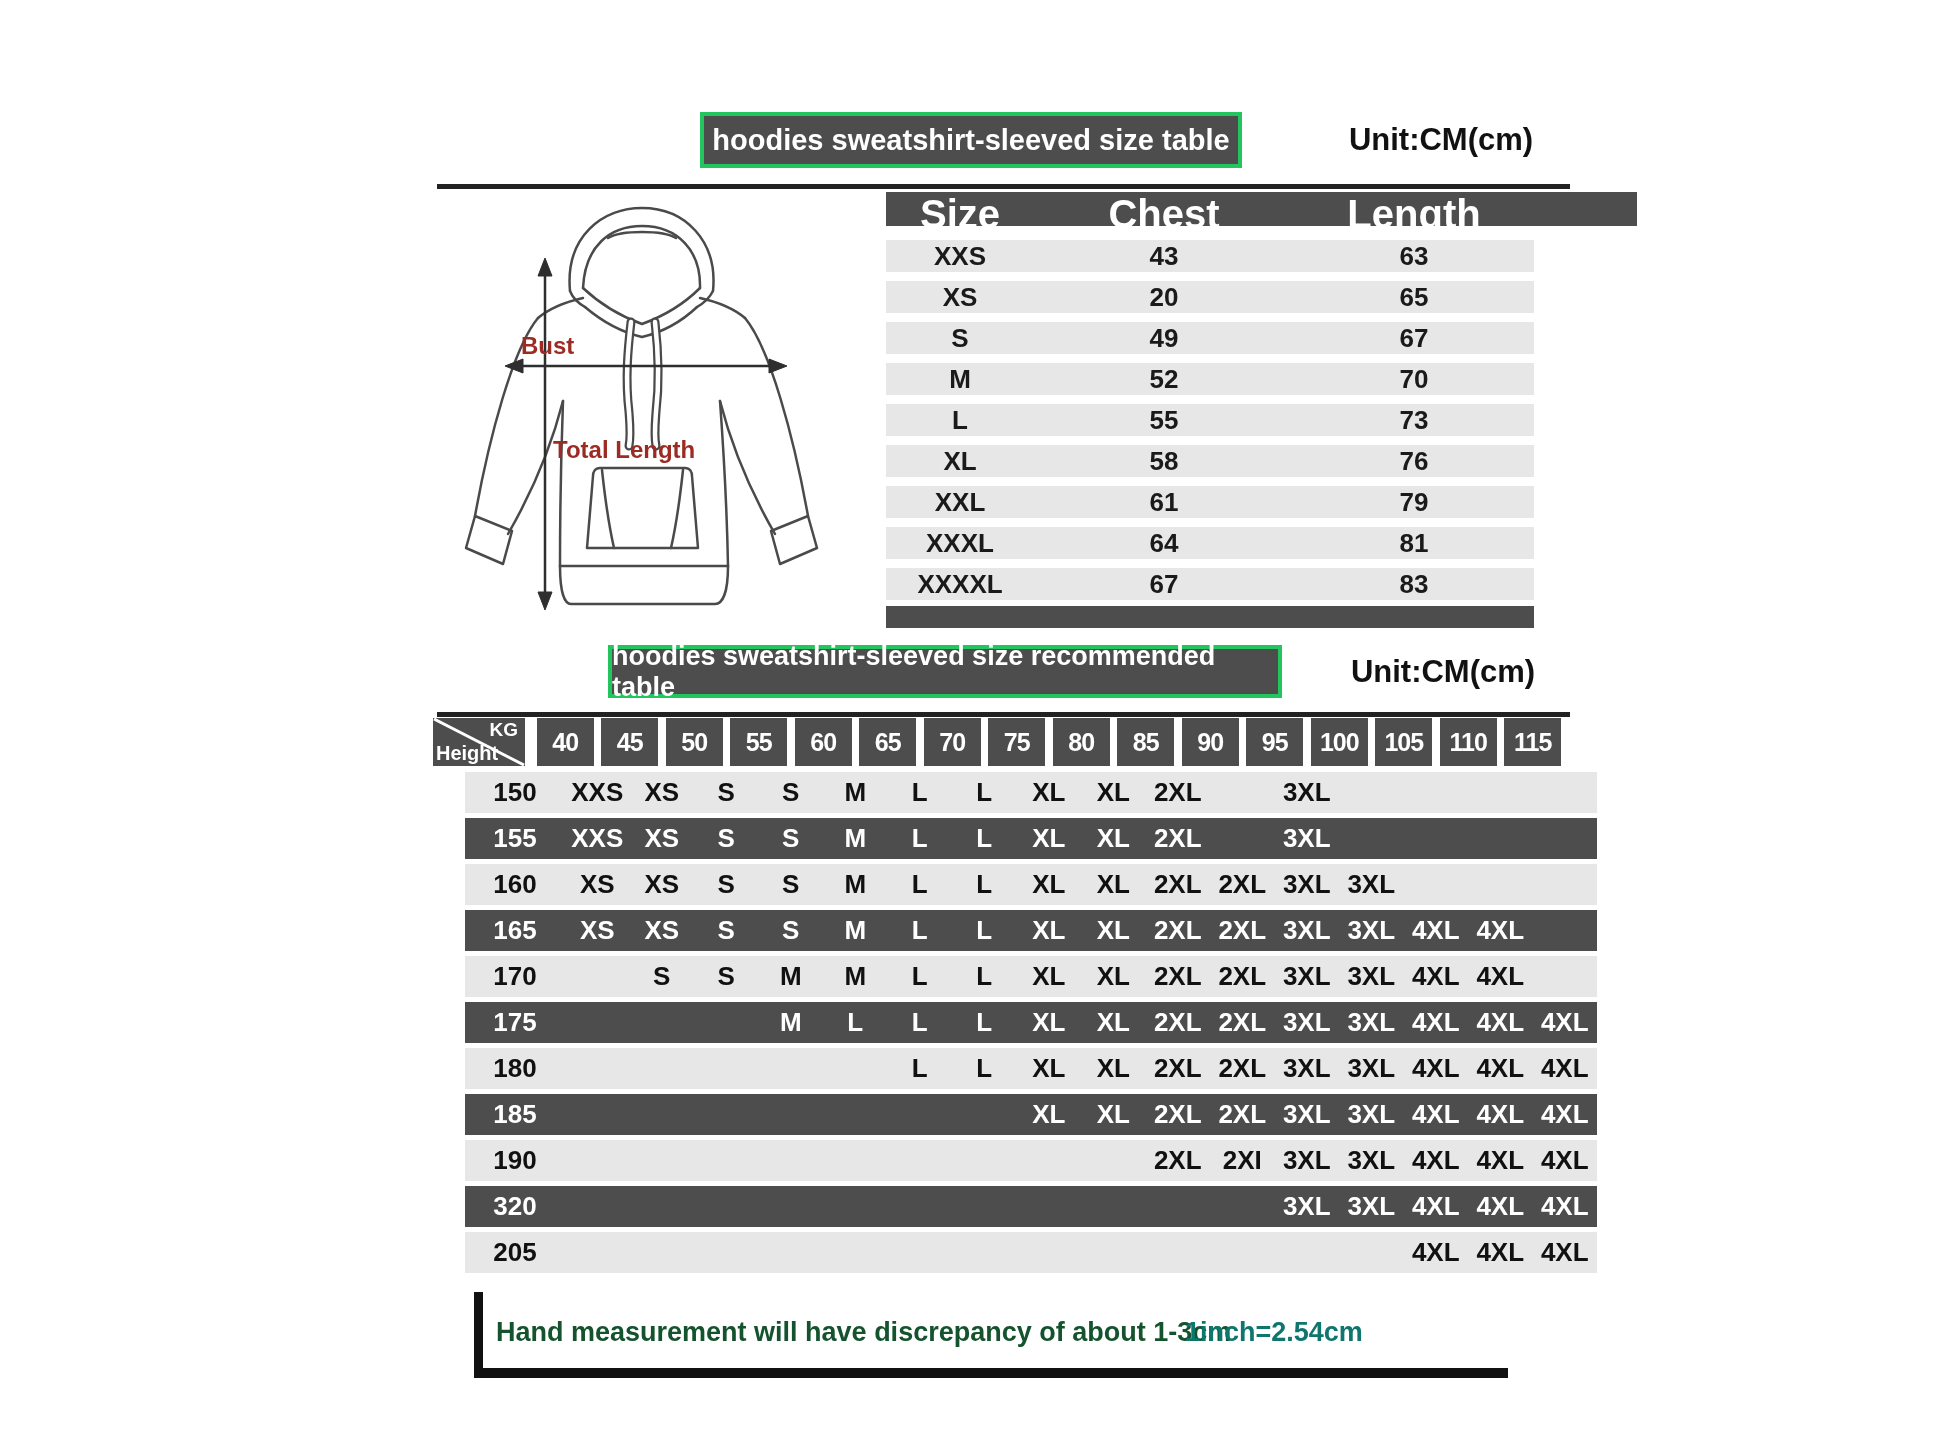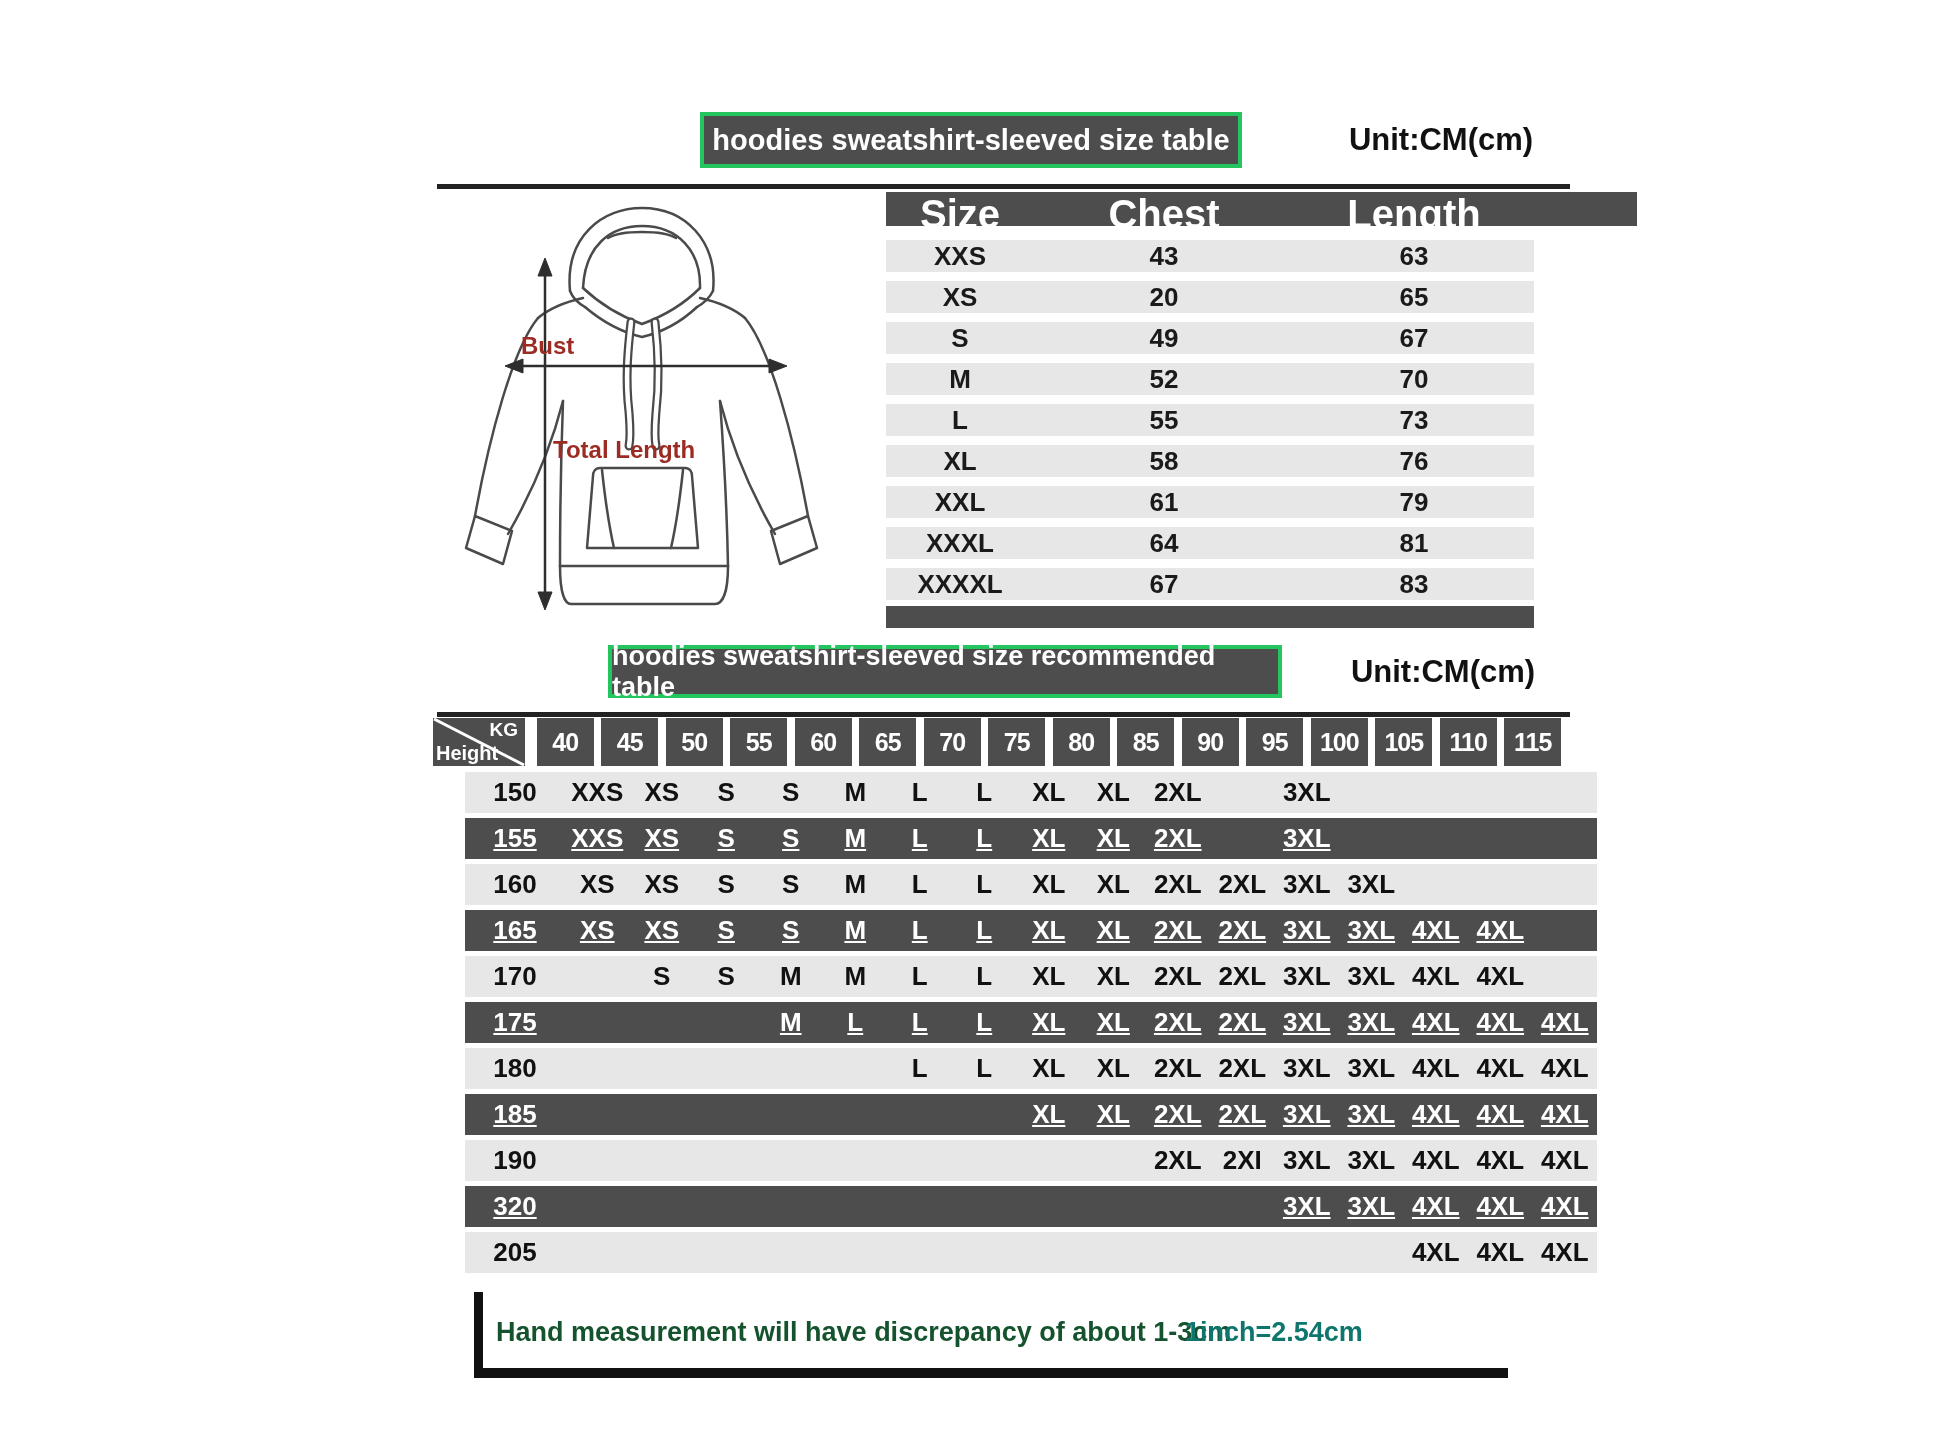--- a/index.html
+++ b/index.html
@@ -53,21 +53,21 @@
   .wbox {
     width:57px; height:48px; margin:0 auto; background:#4d4d4d; color:#fff;
     font-size:25px; line-height:48px; text-align:center; letter-spacing:-1px;
   }
   #matrix-rows { position:absolute; left:0; top:54px; width:1132px;padding-left:32px; }
   .mrow {
     display:grid; grid-template-columns:100px repeat(16, 64.5px);
     height:41px; line-height:41px; margin-bottom:5px; font-size:26px;
   }
   .mrow.light { background:#e7e7e7; color:#111; }
-  .mrow.dark  { background:#4d4d4d; color:#fff;text-decoration:underline; }
+  .mrow.dark  { background:#4d4d4d; color:#fff; }
   .mrow > div { text-align:center; }
 
   
   .vbar { left:474px; top:1292px; width:9px; height:86px; background:#111; }
   .note-text { left:496px; top:1296px; height:72px; line-height:72px; font-size:27px; color:#14532d; }
   .conv-text { left:1185px; top:1296px; height:72px; line-height:72px; font-size:27px; color:#0f766e; }
   .thickline { left:474px; top:1368px; width:1034px; height:10px; background:#111; }
 
   
   #hoodie { left:445px; top:196px; width:395px; height:425px; }

